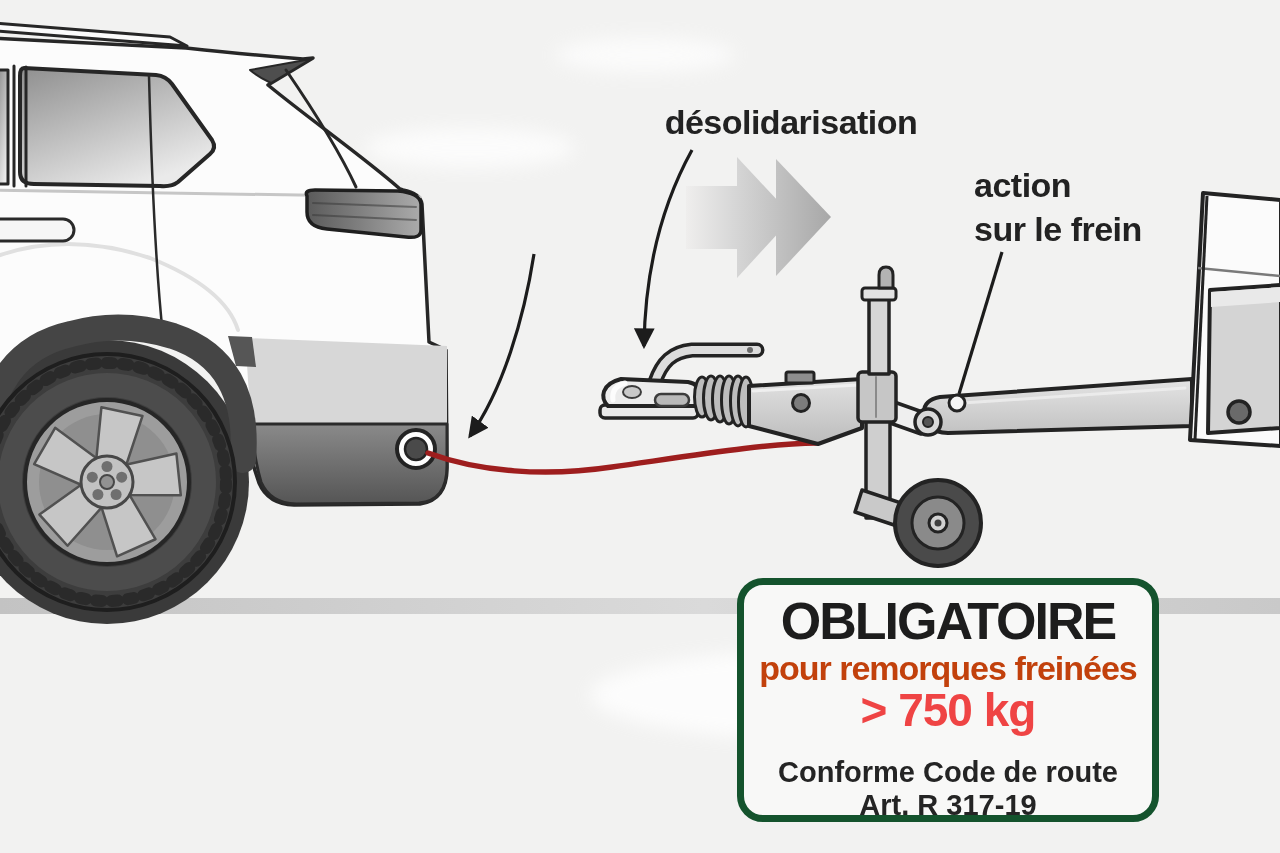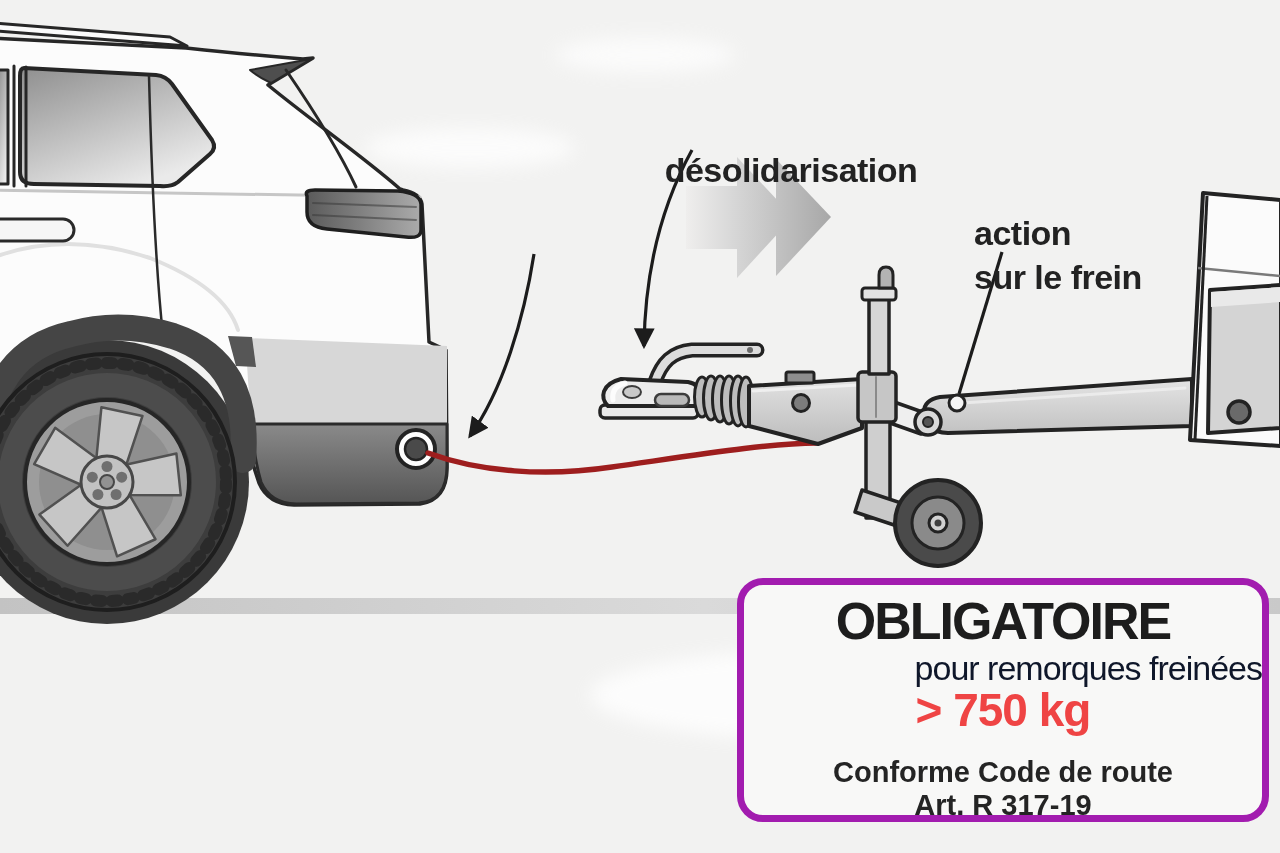--- a/index.html
+++ b/index.html
@@ -6,31 +6,31 @@
   .stage{
     position:relative;width:1280px;height:853px;overflow:hidden;
     background:#f2f2f1;
     font-family:"Liberation Sans","DejaVu Sans",sans-serif;
     color:#1f1f1f;
   }
   .stage svg{position:absolute;left:0;top:0;}
   .callout{
     position:absolute;
     font-weight:700;font-size:34px;line-height:44px;letter-spacing:-0.5px;
-    color:#222;white-space:nowrap;margin-top:48px;
+    color:#222;white-space:nowrap;
   }
   .callout.center{text-align:center;}
   .info-box{
-    position:absolute;left:737px;top:578px;width:532px;height:244px;
+    position:absolute;left:737px;top:578px;width:422px;height:244px;
     box-sizing:border-box;background:#f8f8f7;
-    border:7px solid #a21caf;border-radius:26px;
+    border:7px solid #14532d;border-radius:26px;
     text-align:center;overflow:hidden;
   }
   .ib-title{font-size:52px;font-weight:800;letter-spacing:-2px;line-height:56px;margin-top:8px;color:#1d1d1d;}
-  .ib-sub{font-size:34px;font-weight:400;letter-spacing:-1px;line-height:38px;color:#0f172a;text-align:right;}
+  .ib-sub{font-size:34px;font-weight:700;letter-spacing:-1px;line-height:38px;color:#c2410c;}
   .ib-weight{font-size:46px;font-weight:800;letter-spacing:-1px;line-height:46px;color:#ef4444;}
   .ib-conf{font-size:29px;font-weight:700;line-height:33px;margin-top:23px;color:#242424;}
   .ib-art{font-size:29px;font-weight:600;line-height:33px;color:#242424;}
 </style>
 </head>
 <body>
 
 <div class="stage">
 
   <svg width="1280" height="853" viewBox="0 0 1280 853">

